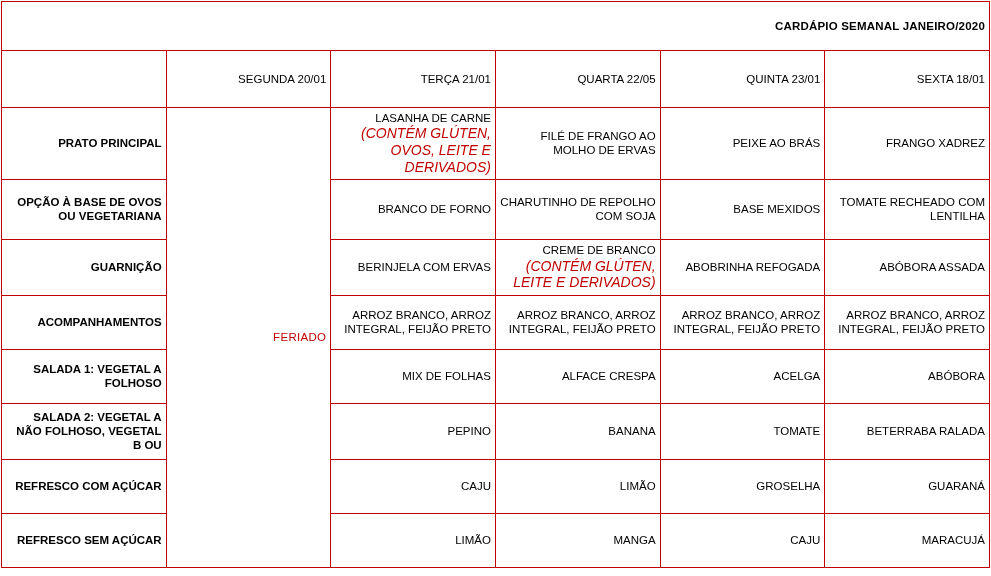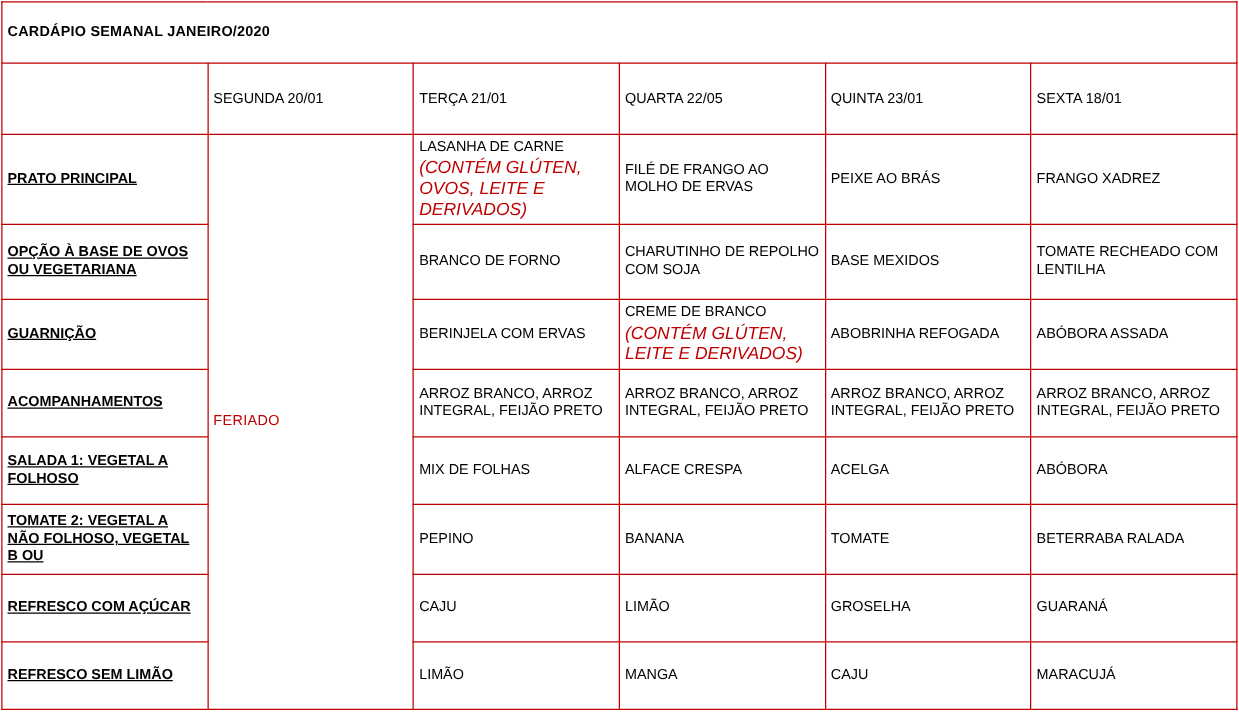--- a/index.html
+++ b/index.html
@@ -21,42 +21,41 @@
   }
   table.menu {
     border-collapse: collapse;
     table-layout: fixed;
     width: 989px;
     margin-left: 1px;
     margin-top: 1px;
   }
   table.menu td {
     border: 1px solid #c00000;
-    text-align: left;
+    text-align: right;
     vertical-align: middle;
     font-size: 11.5px;
     line-height: 1.25;
     padding: 3px 4px;
   }
   .title-cell {
     font-weight: bold;
     font-size: 13.5px;
     letter-spacing: 0.2px;
     height: 42px;
   }
   .dayhead {
     font-weight: normal;
     font-size: 12px;
     height: 50px;
   }
   .rowhead {
     font-weight: bold;
     font-size: 11.5px;
     padding: 4px 3px;
-    text-decoration: underline;
   }
   .holiday {
     color: #c00000;
     font-weight: normal;
     font-size: 19px;
     letter-spacing: 0.3px;
   }
   .alert {
     color: #c00000;
     font-weight: normal;
@@ -174,21 +173,21 @@
         </td>
         <td>
           <span class="maintxt">ACELGA</span>
         </td>
         <td>
           <span class="maintxt">ABÓBORA</span>
         </td>
       </tr>
 
       <tr class="r-sal2">
-        <td class="rowhead">TOMATE 2: VEGETAL A NÃO FOLHOSO, VEGETAL B OU</td>
+        <td class="rowhead">SALADA 2: VEGETAL A NÃO FOLHOSO, VEGETAL B OU</td>
         <td>
           <span class="maintxt">PEPINO</span>
         </td>
         <td>
           <span class="maintxt">BANANA</span>
         </td>
         <td>
           <span class="maintxt">TOMATE</span>
         </td>
         <td>
@@ -206,21 +205,21 @@
         </td>
         <td>
           <span class="maintxt">GROSELHA</span>
         </td>
         <td>
           <span class="maintxt">GUARANÁ</span>
         </td>
       </tr>
 
       <tr class="r-ref2">
-        <td class="rowhead">REFRESCO SEM LIMÃO</td>
+        <td class="rowhead">REFRESCO SEM AÇÚCAR</td>
         <td>
           <span class="maintxt">LIMÃO</span>
         </td>
         <td>
           <span class="maintxt">MANGA</span>
         </td>
         <td>
           <span class="maintxt">CAJU</span>
         </td>
         <td>

